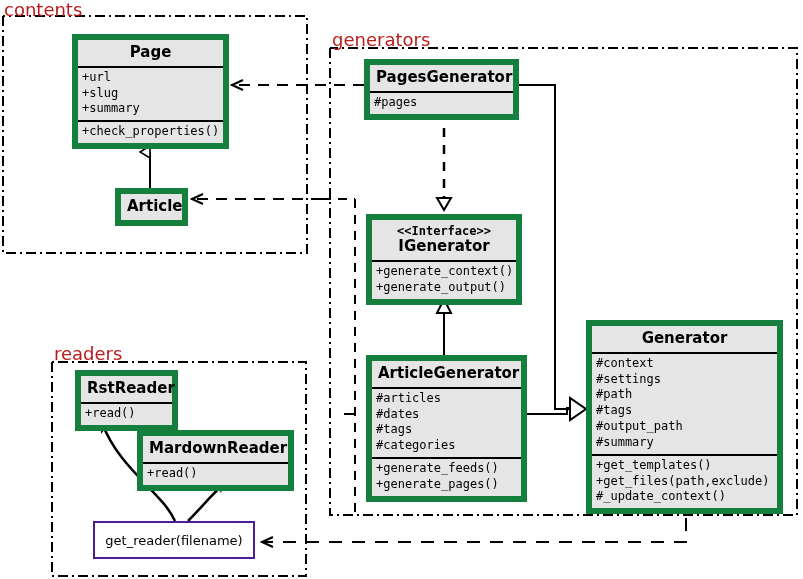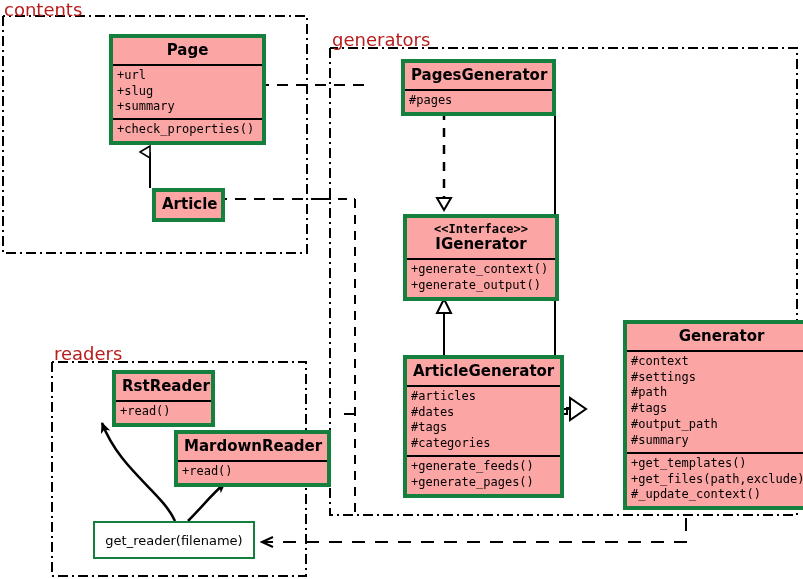--- a/index.html
+++ b/index.html
@@ -33,24 +33,23 @@
     font-size: 18px;
     color: #b91c1c;
     white-space: nowrap;
     line-height: 1;
   }
 
   
   .umlbox {
     position: absolute;
     box-sizing: border-box;
-    background: #fca5a5;
-    border: 4px solid #15803d;
+    background: #e5e5e5;
+    border: 6px solid #15803d;
     z-index: 5;
-    margin-left: 37px;
   }
   .uml-name {
     font-family: "DejaVu Sans", sans-serif;
     font-weight: bold;
     font-size: 15px;
     text-align: center;
     color: #000;
     padding: 4px 6px 5px 6px;
     line-height: 1.12;
     white-space: nowrap;
@@ -74,21 +73,21 @@
     line-height: 1.32;
     white-space: nowrap;
   }
   .uml-compartment div {
     white-space: nowrap;
   }
   .plainbox {
     position: absolute;
     box-sizing: border-box;
     background: #ffffff;
-    border: 2px solid #15803d;
+    border: 2px solid #4c1d95;
     z-index: 5;
     display: flex;
     align-items: center;
     justify-content: center;
   }
   .plainbox span {
     font-family: "DejaVu Sans", sans-serif;
     font-size: 13px;
     color: #000;
     white-space: nowrap;

